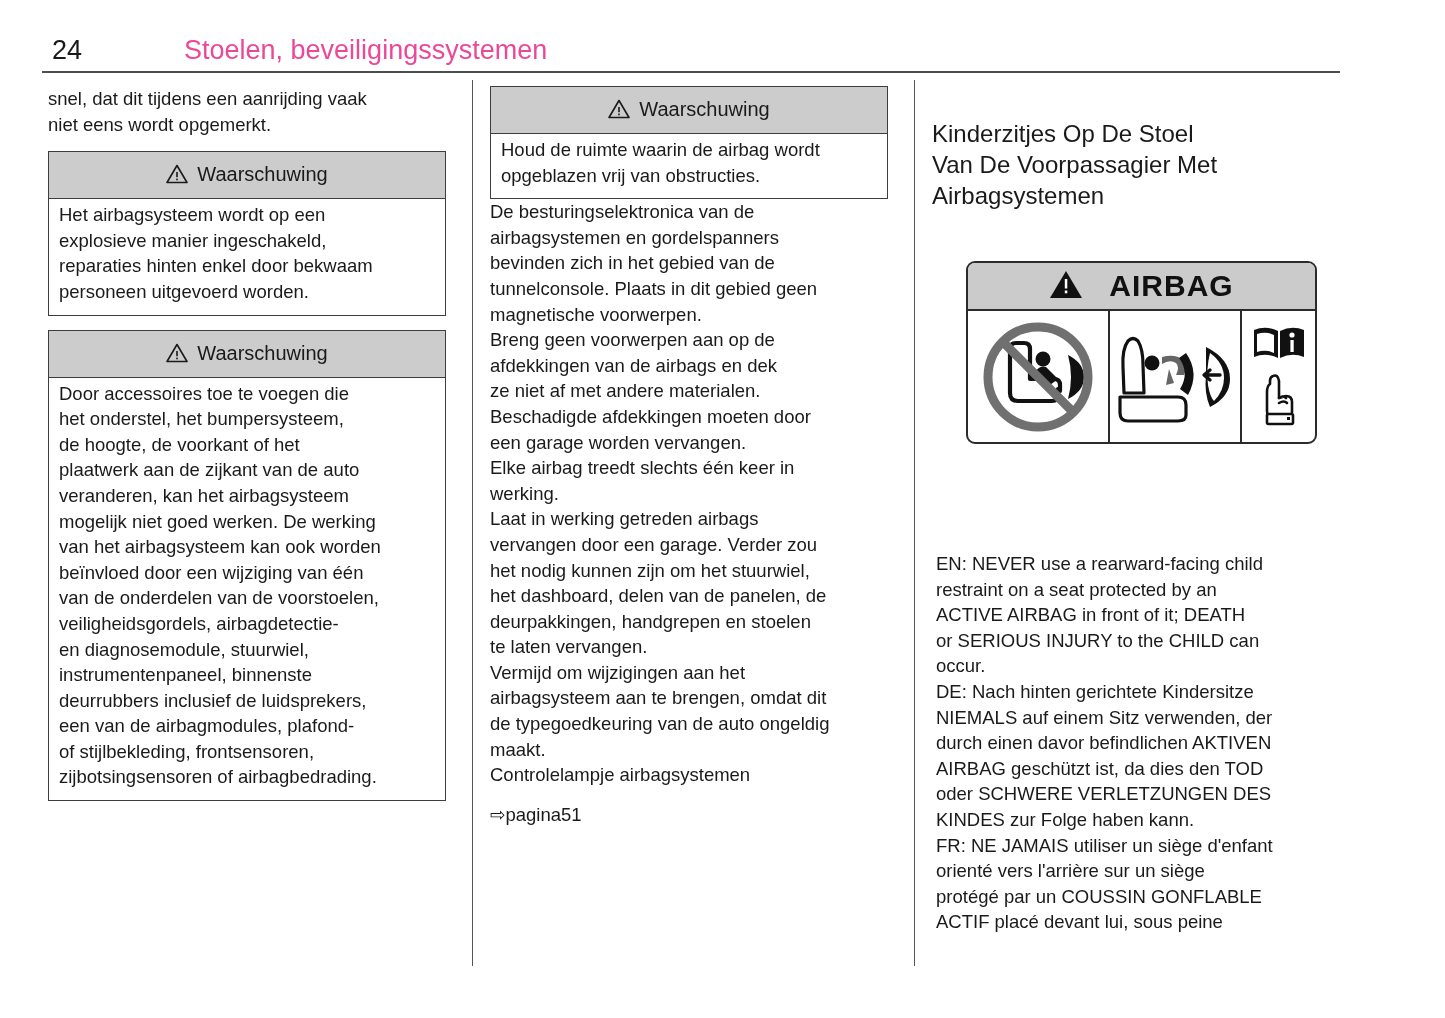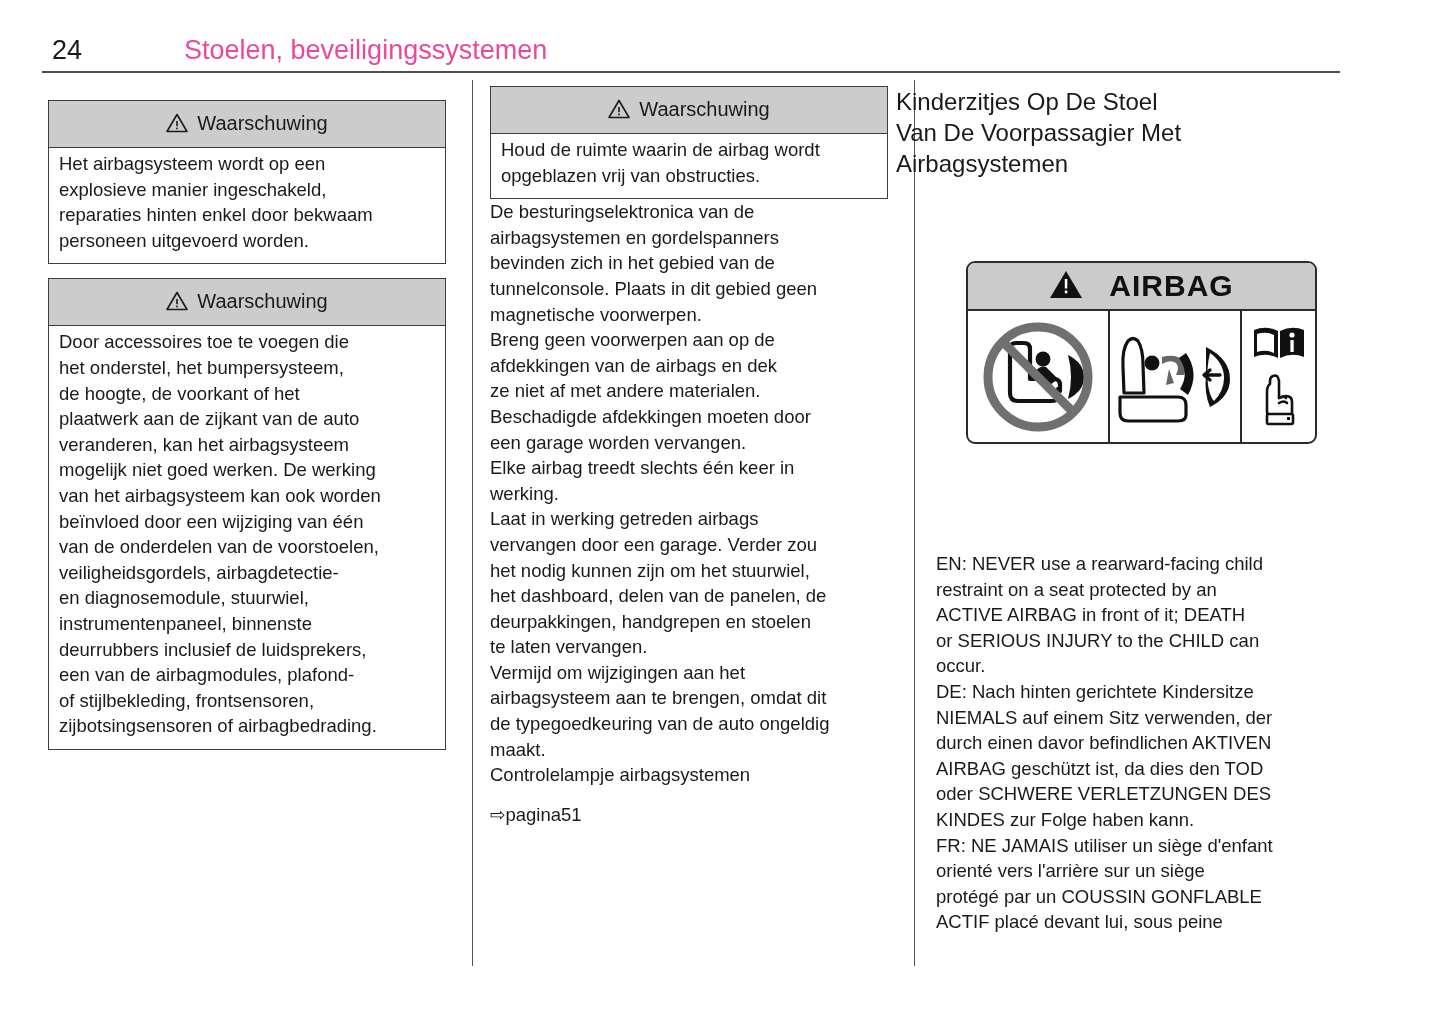--- a/index.html
+++ b/index.html
@@ -61,21 +61,21 @@
   }
   .col {
     position: absolute;
     top: 0;
     width: 398px;
     font-size: 18.5px;
     line-height: 25.6px;
   }
   .col-1 { left: 48px; }
   .col-2 { left: 490px; }
-  .col-3 { left: 896px; width: 410px; }
+  .col-3 { left: 932px; width: 410px; margin-top: 32px; }
 
   .col-divider {
     position: absolute;
     top: 80px;
     width: 1px;
     height: 886px;
     background: #555555;
   }
   .divider-1 { left: 472px; }
   .divider-2 { left: 914px; }
@@ -205,20 +205,22 @@
 </div>
 <div class="header-rule"></div>
 
 <div class="col-divider divider-1"></div>
 <div class="col-divider divider-2"></div>
 
 <div class="columns">
 
   <div class="col col-1">
 
+    <p class="para">snel, dat dit tijdens een aanrijding vaak
+niet eens wordt opgemerkt.</p>
 
     <div class="warning-box">
       <div class="warning-head">
         <span class="warning-tri">
           <svg width="22" height="20" viewBox="0 0 22 20">
             <polygon points="11,1.5 21,18.5 1,18.5" fill="none" stroke="#1a1a1a" stroke-width="1.6" stroke-linejoin="round"></polygon>
             <rect x="10.2" y="8" width="1.6" height="5.2" fill="#1a1a1a"></rect>
             <rect x="10.2" y="14.6" width="1.6" height="1.7" fill="#1a1a1a"></rect>
           </svg>
         </span>

